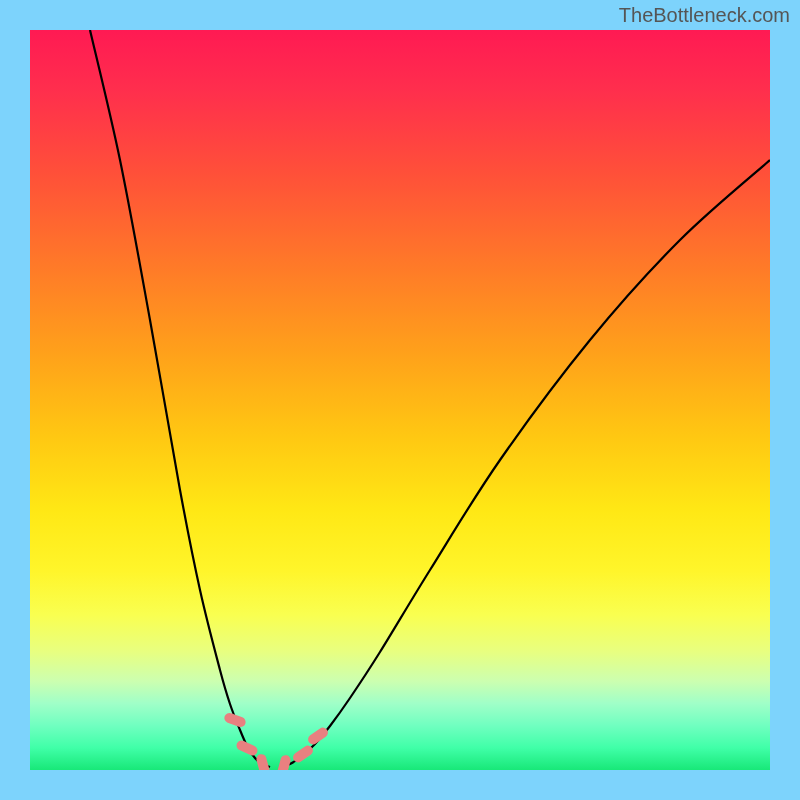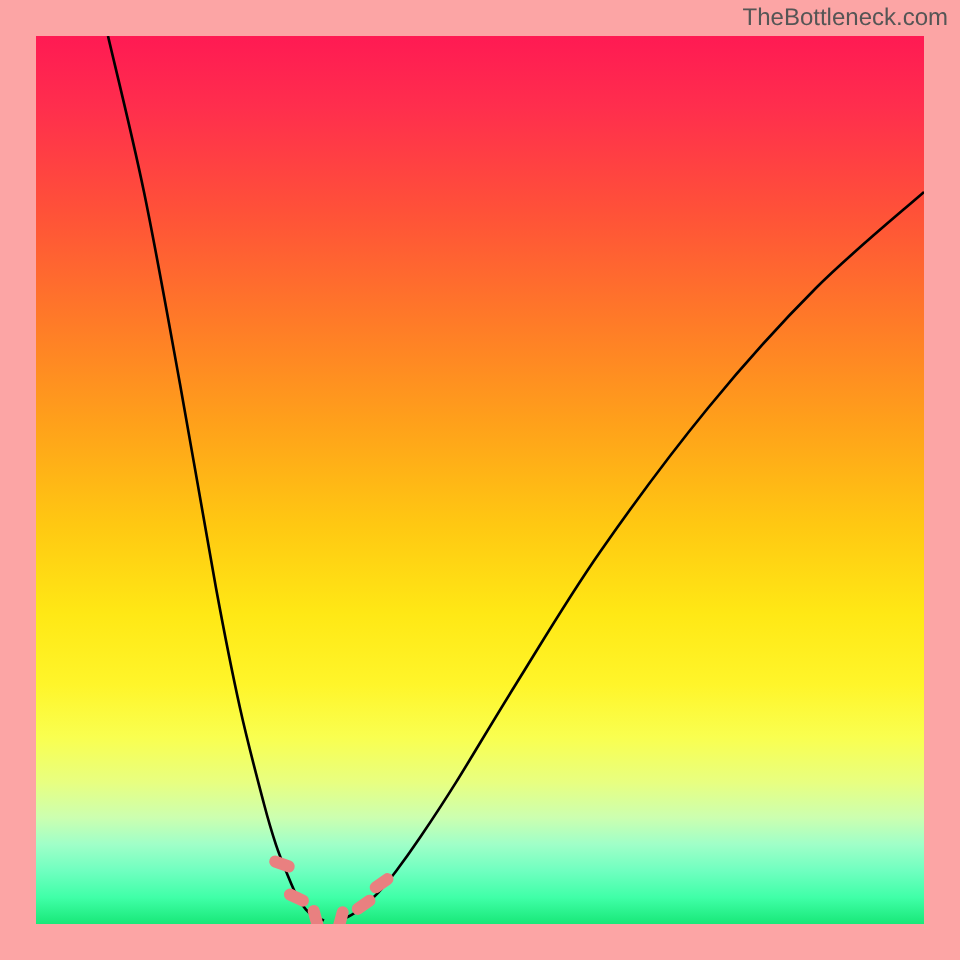--- a/index.html
+++ b/index.html
@@ -1,20 +1,20 @@
 <!DOCTYPE html>
 <html><head>
 <meta charset="utf-8">
 <style>
 body { margin: 0; padding: 0; background: #fff; }
 .chart-container {
   width: 800px;
   height: 800px;
   position: relative;
-  background: #fca5a5;
+  background: #7dd3fc;
 }
 .watermark {
   position: absolute;
   top: 4px;
   right: 10px;
   color: #555;
   font-family: Arial, sans-serif;
   font-size: 20px;
   z-index: 10;
 }

